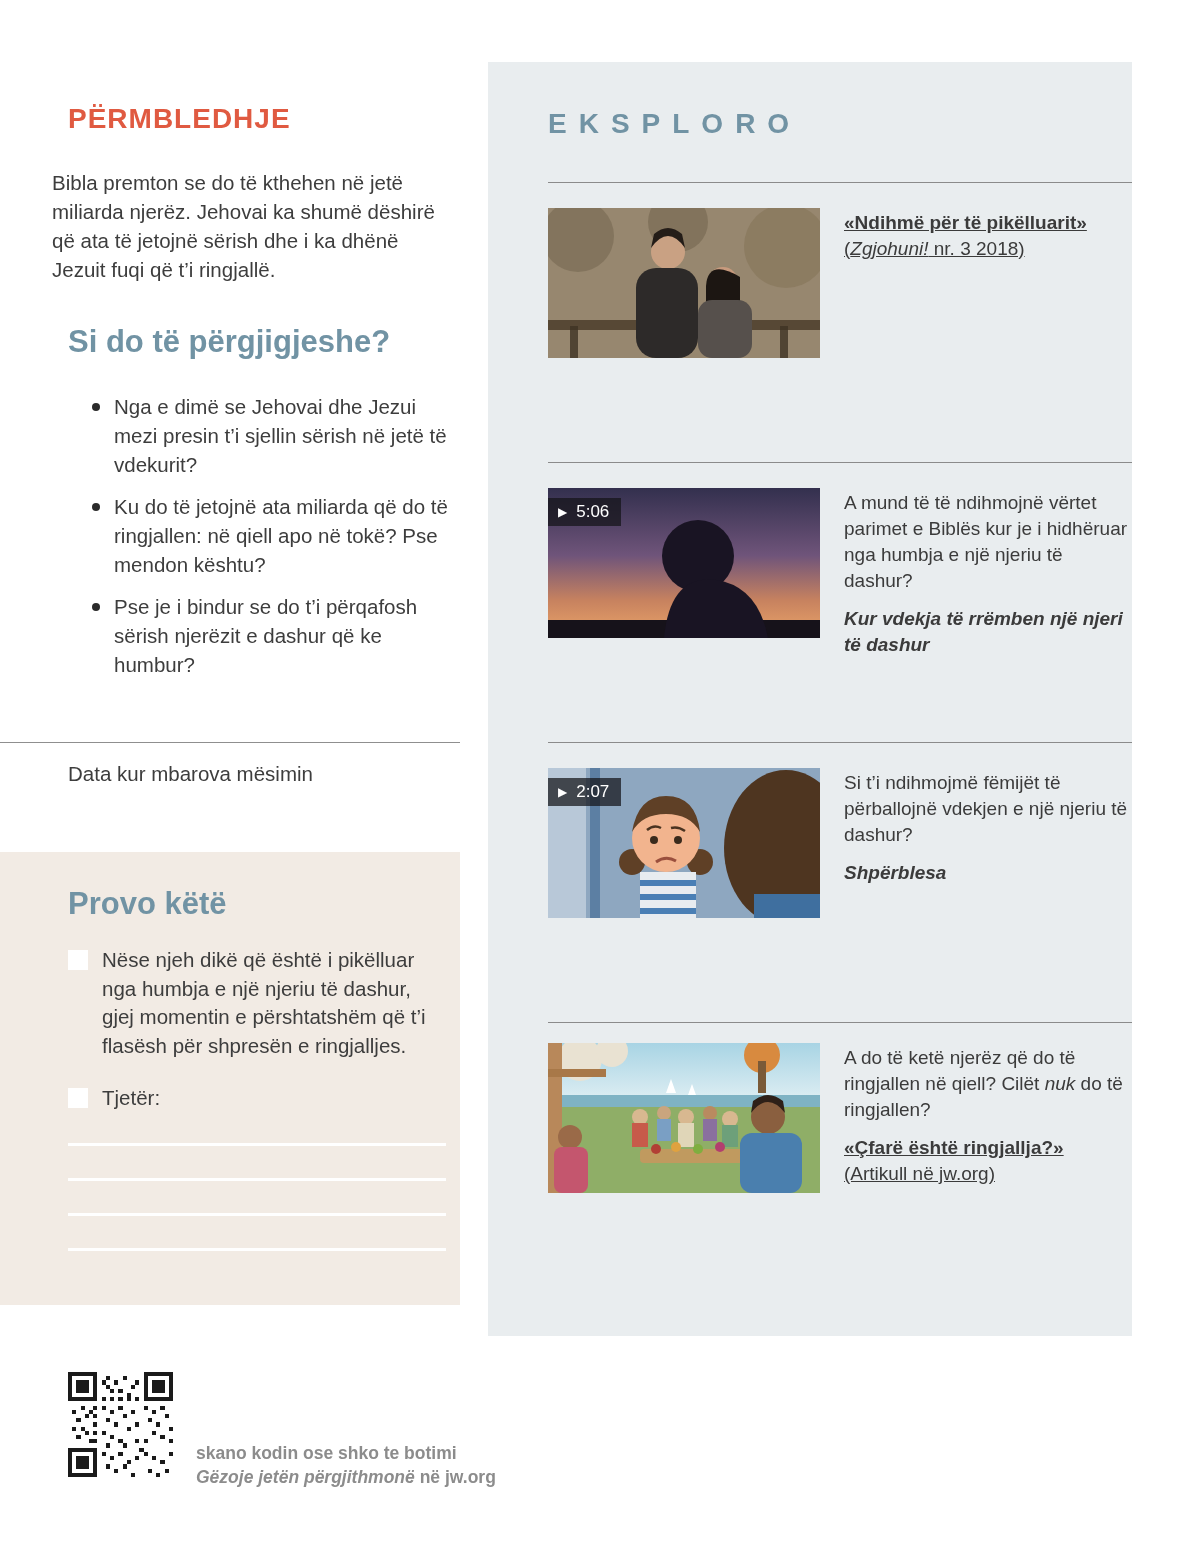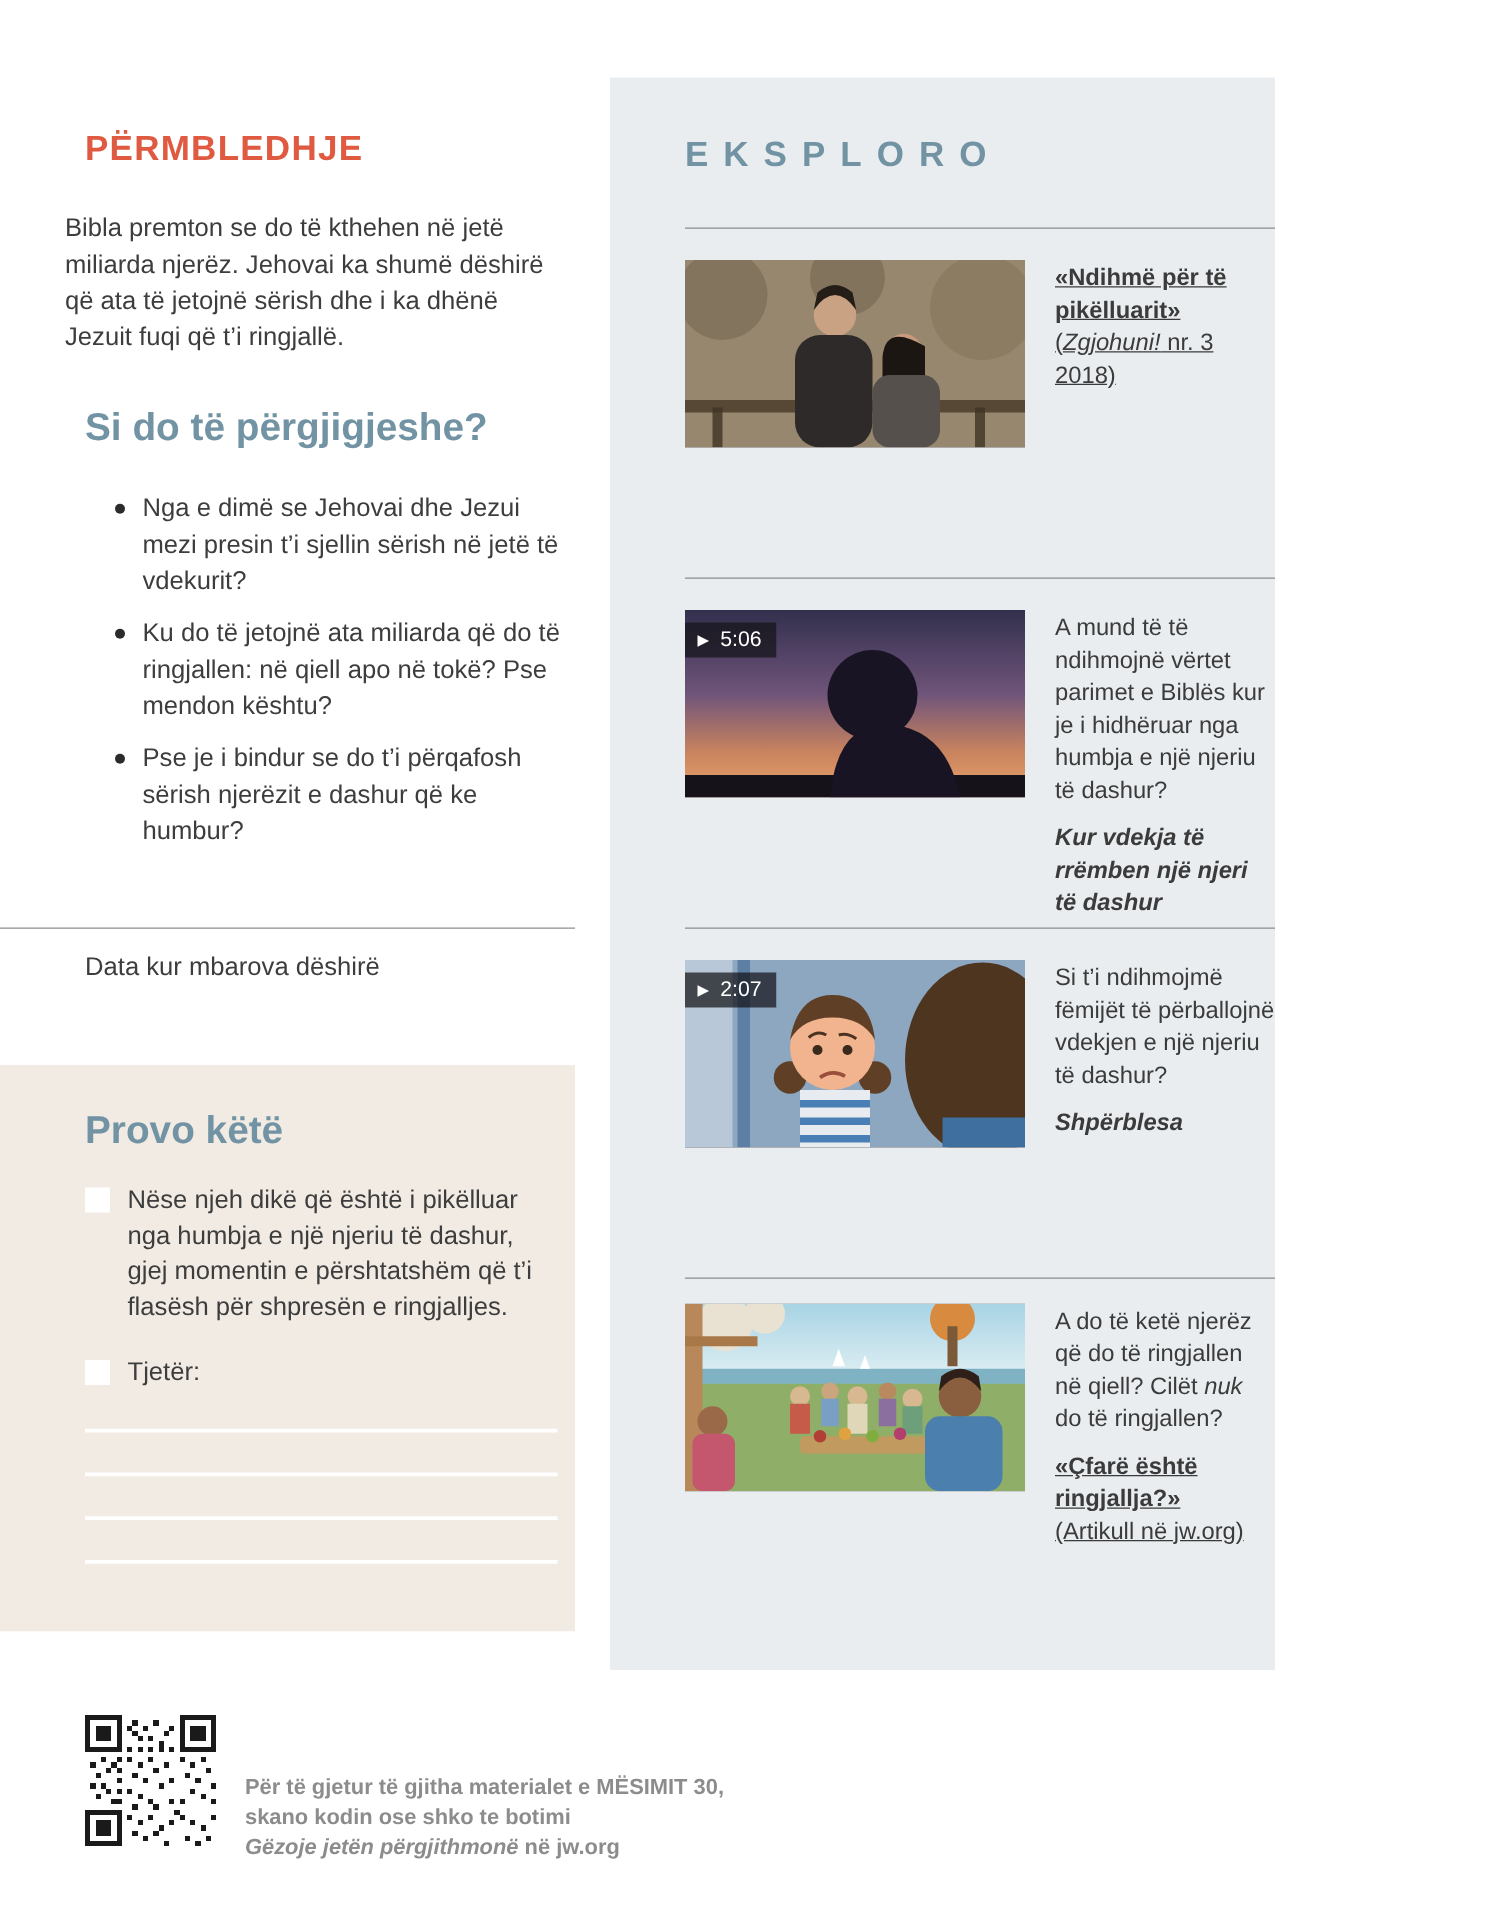--- a/index.html
+++ b/index.html
@@ -21,21 +21,21 @@
   .date-label { position:absolute; left:68px; top:762px; font-size:20.5px; }
 
   .try-box { position:absolute; left:0; top:852px; width:460px; height:453px; background:#f2ebe4; }
   .try-title { margin:34px 0 16px 68px; font-size:31px; font-weight:700; color:#7193a4; }
   .try-item { position:relative; margin:24px 16px 0 68px; padding-left:34px; font-size:20.5px; line-height:28.5px; }
   .try-item .checkbox { position:absolute; left:0; top:4px; width:20px; height:20px; background:#ffffff; }
   .write-lines { margin:30px 14px 0 68px; }
   .write-line { height:3px; background:#ffffff; margin-bottom:32px; }
 
   
-  .panel { position:absolute; left:488px; top:62px; width:532px; height:1274px; background:#e9edef; }
+  .panel { position:absolute; left:488px; top:62px; width:644px; height:1274px; background:#e9edef; }
   .explore-title { position:absolute; left:60px; top:46px; font-size:28px; font-weight:700;
                    letter-spacing:12px; color:#7193a4; }
   .rule { position:absolute; left:60px; right:0; height:1px; background:#8b8b8b; }
   .eitem { position:absolute; left:60px; right:0; display:flex; gap:24px; }
   .thumb { position:relative; width:272px; height:150px; flex:0 0 272px; overflow:hidden; background:#777; }
   .thumb svg { display:block; width:100%; height:100%; }
   .badge { position:absolute; left:0; top:10px; display:flex; align-items:center; gap:9px;
            background:rgba(20,20,24,.72); color:#fff; font-size:17px; padding:4px 12px 4px 10px; }
   .badge .tri { font-size:12px; line-height:1; }
   .etext { width:300px; font-size:19px; line-height:26px; color:#3b3b3b; padding-top:2px; }
@@ -59,21 +59,21 @@
   <p class="summary-text">Bibla premton se do të kthehen në jetë miliarda njerëz. Jehovai ka shumë dëshirë që ata të jetojnë sërish dhe i ka dhënë Jezuit fuqi që t’i ringjallë.</p>
 
   <h2 class="questions-title">Si do të përgjigjeshe?</h2>
   <ul class="questions-list">
     <li>Nga e dimë se Jehovai dhe Jezui mezi presin t’i sjellin sërish në jetë të vdekurit?</li>
     <li>Ku do të jetojnë ata miliarda që do të ringjallen: në qiell apo në tokë? Pse mendon kështu?</li>
     <li>Pse je i bindur se do t’i përqafosh sërish njerëzit e dashur që ke humbur?</li>
   </ul>
 
   <div class="hr-left"></div>
-  <div class="date-label">Data kur mbarova dëshirë</div>
+  <div class="date-label">Data kur mbarova mësimin</div>
 
   <div class="try-box">
     <h2 class="try-title">Provo këtë</h2>
     <div class="try-item">
       <span class="checkbox"></span>
       <span>Nëse njeh dikë që është i pikëlluar nga humbja e një njeriu të dashur, gjej momentin e përshtatshëm që t’i flasësh për shpresën e ringjalljes.</span>
     </div>
     <div class="try-item">
       <span class="checkbox"></span>
       <span>Tjetër:</span>
@@ -231,18 +231,18 @@
     <svg viewBox="0 0 25 25" shape-rendering="crispEdges" aria-hidden="true">
       <rect width="25" height="25" fill="#ffffff"></rect>
       <path fill="#1a1a1a" d="M0 0h7v7H0zM18 0h7v7h-7zM0 18h7v7H0z"></path>
       <path fill="#ffffff" d="M1 1h5v5H1zM19 1h5v5h-5zM1 19h5v5H1z"></path>
       <path fill="#1a1a1a" d="M2 2h3v3H2zM20 2h3v3h-3zM2 20h3v3H2z"></path>
       <path fill="#1a1a1a" d="M8 6h1v1h-1zM10 6h1v1h-1zM12 6h1v1h-1zM14 6h1v1h-1zM16 6h1v1h-1zM6 8h1v1h-1zM6 10h1v1h-1zM6 12h1v1h-1zM6 14h1v1h-1zM6 16h1v1h-1z"></path>
       <path fill="#1a1a1a" d="M9 1h1v1h-1zM11 2h1v1h-1zM13 1h1v1h-1zM15 3h1v1h-1zM10 4h1v1h-1zM12 4h1v1h-1zM14 5h1v1h-1zM9 3h1v1h-1zM16 2h1v1h-1zM8 2h1v1h-1zM1 9h1v1h-1zM3 8h1v1h-1zM2 11h1v1h-1zM4 10h1v1h-1zM1 13h1v1h-1zM3 13h1v1h-1zM5 9h1v1h-1zM4 14h1v1h-1zM2 15h1v1h-1zM5 16h1v1h-1zM8 8h1v1h-1zM10 9h1v1h-1zM12 8h1v1h-1zM9 11h1v1h-1zM11 12h1v1h-1zM13 10h1v1h-1zM15 9h1v1h-1zM16 12h1v1h-1zM14 13h1v1h-1zM8 14h1v1h-1zM10 15h1v1h-1zM12 16h1v1h-1zM16 16h1v1h-1zM9 17h1v1h-1zM13 17h1v1h-1zM18 8h1v1h-1zM20 9h1v1h-1zM22 8h1v1h-1zM19 11h1v1h-1zM21 12h1v1h-1zM23 10h1v1h-1zM24 13h1v1h-1zM20 14h1v1h-1zM22 15h1v1h-1zM18 16h1v1h-1zM24 16h1v1h-1zM8 19h1v1h-1zM10 20h1v1h-1zM12 19h1v1h-1zM14 21h1v1h-1zM16 20h1v1h-1zM9 22h1v1h-1zM11 23h1v1h-1zM13 22h1v1h-1zM15 24h1v1h-1zM18 19h1v1h-1zM20 20h1v1h-1zM22 21h1v1h-1zM24 19h1v1h-1zM19 23h1v1h-1zM21 24h1v1h-1zM23 23h1v1h-1zM17 18h1v1h-1z"></path>
     </svg>
   </div>
   <div class="footer-text">
-    <span>Për të gjetur të gjitha materialet e MËSIMIT 30,</span><br>
+    <br>
     <span>skano kodin ose shko te botimi</span><br>
     <i>Gëzoje jetën përgjithmonë</i><span> në jw.org</span>
   </div>
 
 </div>
 
 </body></html>

